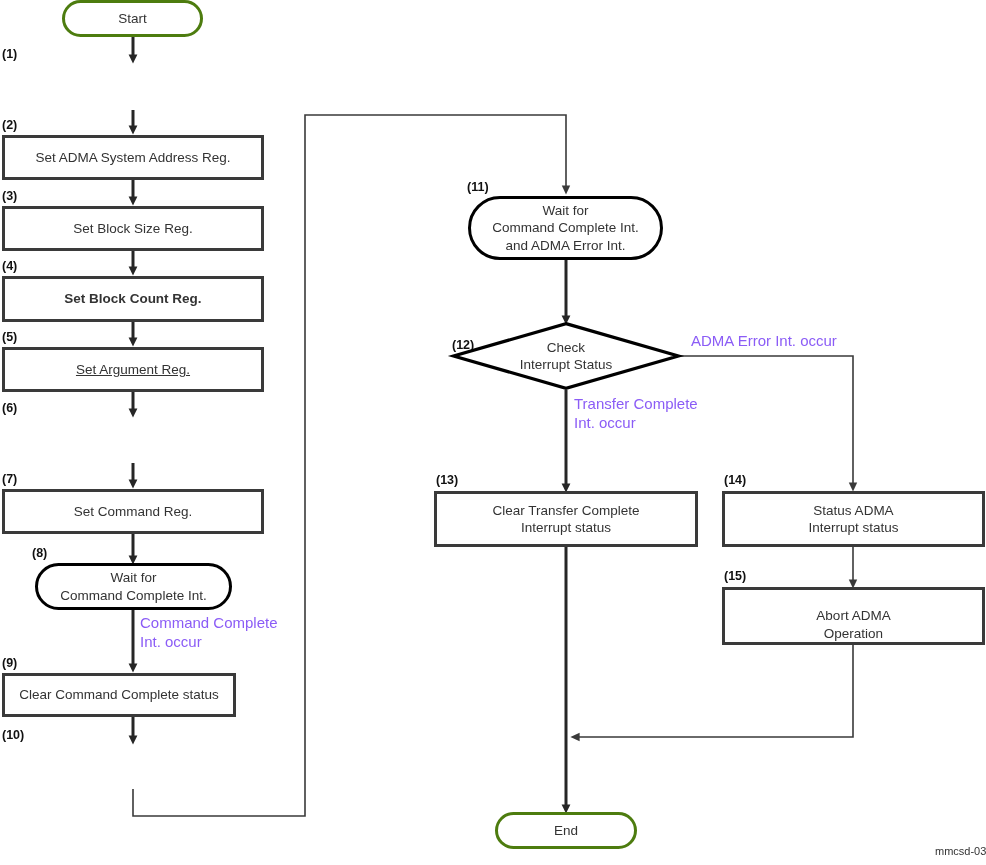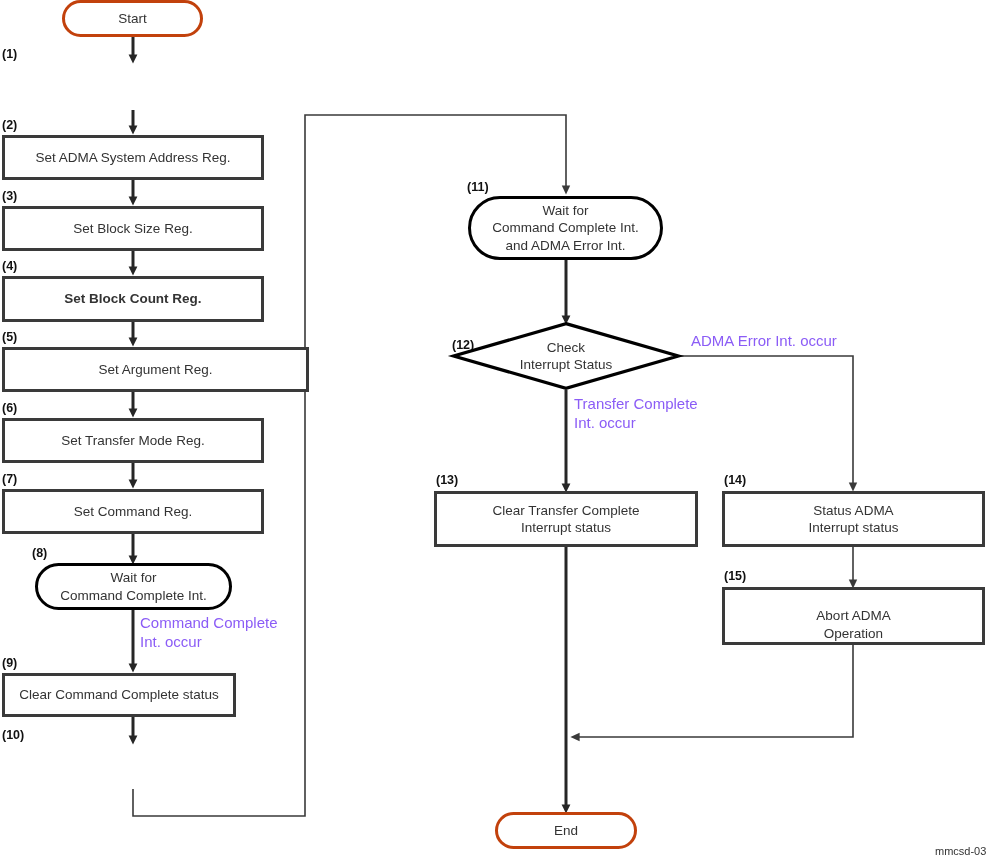--- a/index.html
+++ b/index.html
@@ -29,21 +29,21 @@
     text-align: center;
     color: #333333;
     background: #ffffff;
     line-height: 1.28;
   }
   .rect {
     border: 3px solid #3a3a3a;
     font-size: 13.5px;
   }
   .terminator {
-    border: 3px solid #c2410c;
+    border: 3px solid #4d7c0f;
     border-radius: 999px;
     font-size: 13.5px;
     align-items: center;
   }
   .wait {
     border: 3.5px solid #000000;
     border-radius: 999px;
     font-size: 13.5px;
   }
   .node .lines {
@@ -179,28 +179,25 @@
   <div class="node rect" style="left:2px; top:206px; width:262px; height:45px;">
     <span class="lines">Set Block Size Reg.</span>
   </div>
 
   <div class="step-num" style="left:2px; top:259px;">(4)</div>
   <div class="node rect" style="left:2px; top:276px; width:262px; height:46px;font-weight:bold;">
     <span class="lines">Set Block Count Reg.</span>
   </div>
 
   <div class="step-num" style="left:2px; top:330px;">(5)</div>
-  <div class="node rect" style="left:2px; top:347px; width:307px; height:45px;">
+  <div class="node rect" style="left:2px; top:347px; width:262px; height:45px;text-decoration:underline;">
     <span class="lines">Set Argument Reg.</span>
   </div>
 
   <div class="step-num" style="left:2px; top:401px;">(6)</div>
-  <div class="node rect" style="left:2px; top:418px; width:262px; height:45px;">
-    <span class="lines">Set Transfer Mode Reg.</span>
-  </div>
 
   <div class="step-num" style="left:2px; top:472px;">(7)</div>
   <div class="node rect" style="left:2px; top:489px; width:262px; height:45px;text-align:center;">
     <span class="lines">Set Command Reg.</span>
   </div>
 
   <div class="step-num" style="left:32px; top:546px;">(8)</div>
   <div class="node wait" style="left:35px; top:563px; width:197px; height:47px;">
     <span class="lines">Wait for
 Command Complete Int.</span>

